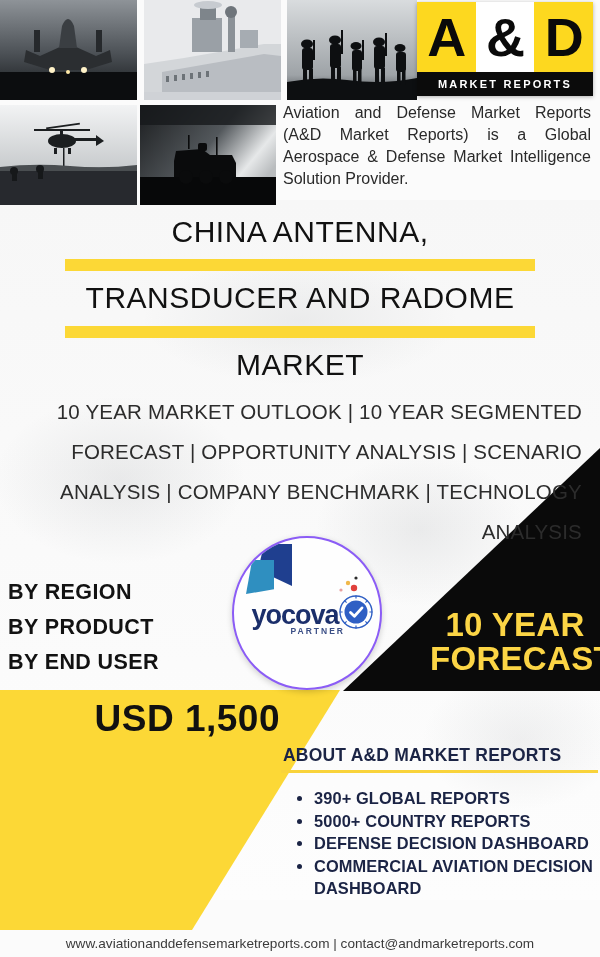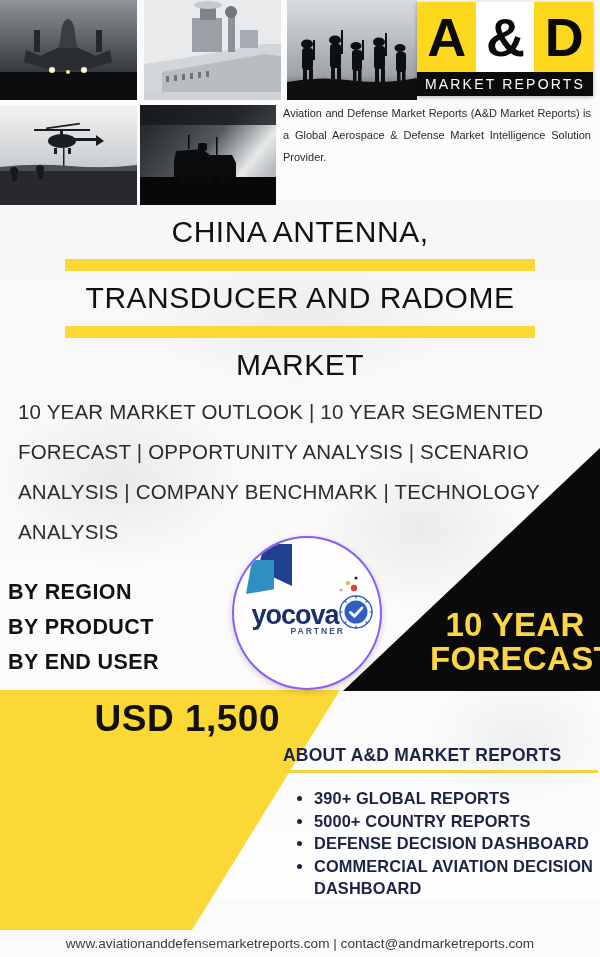--- a/index.html
+++ b/index.html
@@ -43,42 +43,42 @@
   .logo-cell{flex:1;display:flex;align-items:center;justify-content:center;}
   .logo-cell.y{background:#FDD81F;}
   .logo-cell.w{background:#ffffff;}
   .logo-cell span{
     font-family:"Liberation Sans",sans-serif;
     font-weight:bold;font-size:54px;line-height:1;color:#0a0a0a;
     letter-spacing:-1px;
   }
   .logo-bar{position:absolute;left:0;top:70px;width:176px;height:24px;background:#0b0b0b;
             display:flex;align-items:center;justify-content:center;}
-  .logo-bar span{color:#fff;font-size:14px;font-weight:normal;letter-spacing:2.2px;}
+  .logo-bar span{color:#fff;font-size:11px;font-weight:bold;letter-spacing:2.2px;}
 
   
   .intro{
     position:absolute;left:283px;top:102px;width:308px;
-    font-size:11px;line-height:22px;color:#2a2a2a;
+    font-size:16px;line-height:22px;color:#2a2a2a;
     text-align:justify;text-justify:inter-word;
   }
 
   
   .title-wrap{position:absolute;left:0;top:216px;width:600px;text-align:center;}
   .title-line{
     font-weight:normal;font-size:30px;line-height:1.08;color:#111;
     letter-spacing:.5px;
   }
   .rule{height:12px;background:#FCD836;margin:11px auto 11px auto;}
   .rule1{width:470px;}
   .rule2{width:470px;}
 
   
   .subtitle{
-    position:absolute;left:18px;top:392px;width:564px;text-align:left;
+    position:absolute;left:18px;top:392px;width:564px;text-align:right;
     font-size:20.5px;line-height:40px;color:#2c2c2c;letter-spacing:.2px;
   }
 
   
   .black-tri{
     position:absolute;left:0;top:0;width:600px;height:957px;pointer-events:none;
   }
 
   
   .bylist{position:absolute;left:8px;top:560px;margin-top:15px;}

